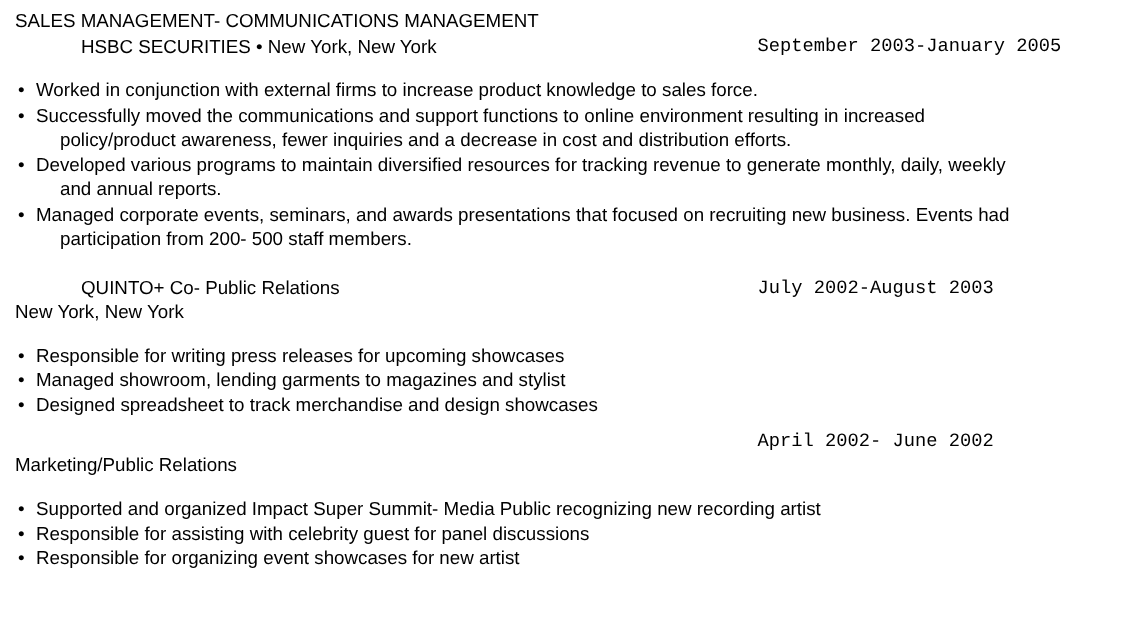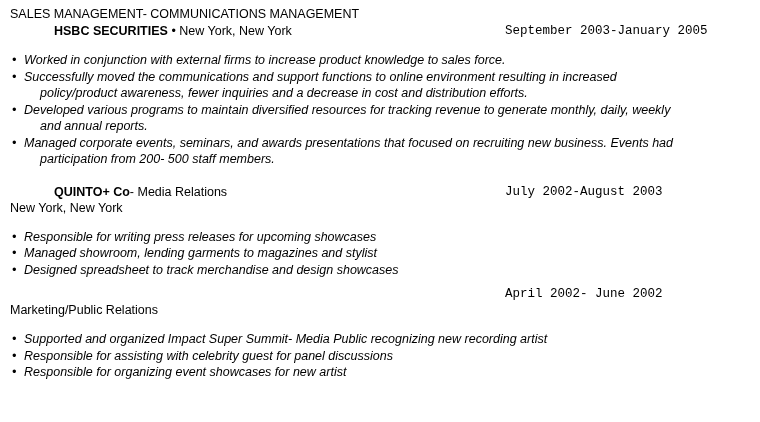--- a/index.html
+++ b/index.html
@@ -37,37 +37,36 @@
   .row .left {
     display: inline;
   }
   .row .right {
     position: absolute;
     left: 495px;
     top: 0;
     font-family: Liberation Mono, monospace;
   }
   .bold {
-    font-weight: bold;
+    font-weight: normal;
     padding-left: 44px;
   }
   .sub {
     line-height: 16px;
   }
   ul.bullets {
     list-style: none;
     margin: 0;
     padding: 0;
   }
   ul.bullets li {
     position: relative;
     padding-left: 14px;
     line-height: 16.5px;
     margin: 0;
-    font-style: italic;
   }
   ul.bullets li::before {
     content: "\2022";
     position: absolute;
     left: 2px;
     top: 0;
     font-size: 12.5px;
   }
   ul.bullets li .cont {
     display: block;
@@ -111,21 +110,21 @@
     <li>
       <span>Managed corporate events, seminars, and awards presentations that focused on recruiting new business.  Events had</span>
       <span class="cont">participation from 200- 500 staff members.</span>
     </li>
   </ul>
 
   <div class="gap-lg"></div>
 
   <div class="row">
     <span class="left">
-      <span class="bold">QUINTO+ Co</span><span>- </span><span>Media Relations</span>
+      <span class="bold">QUINTO+ Co</span><span>- </span><span>Public Relations</span>
     </span>
     <span class="right">July 2002-August 2003</span>
   </div>
   <div class="sub">New York, New York</div>
 
   <div class="gap-md"></div>
 
   <ul class="bullets indent-list">
     <li>
       <span>Responsible for writing press releases for upcoming showcases</span>

